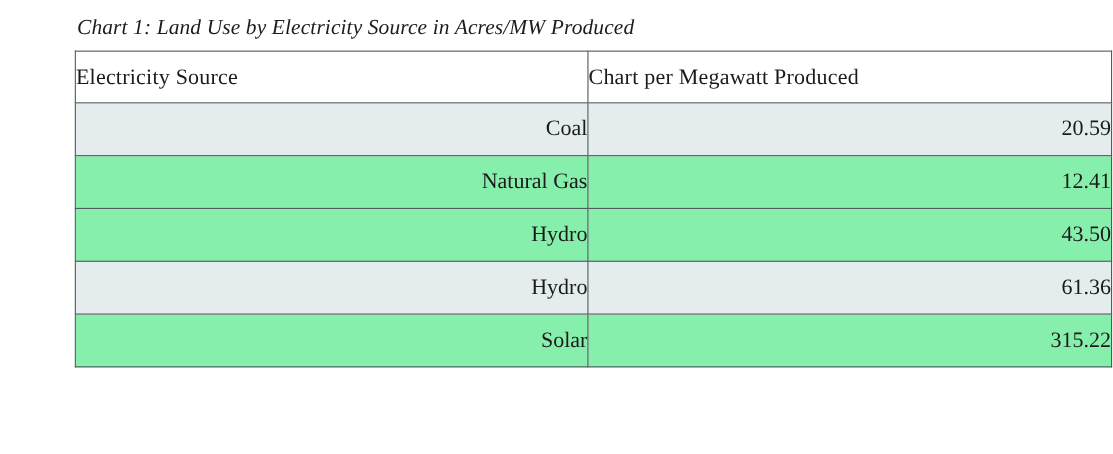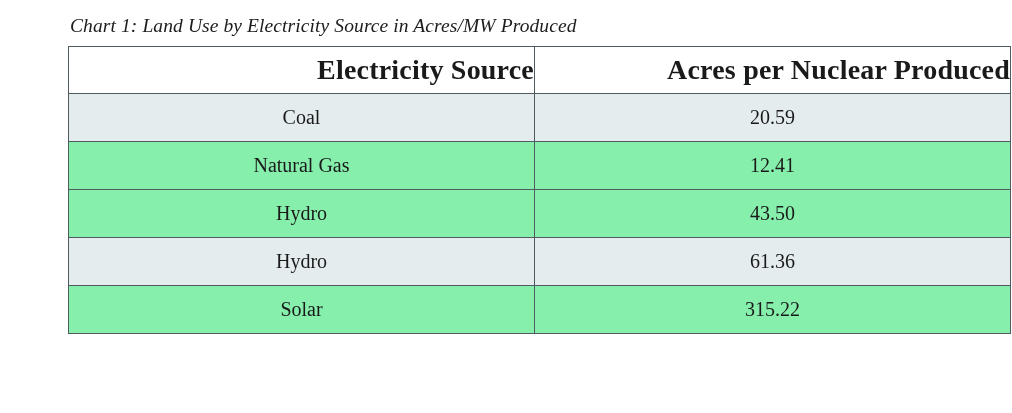--- a/index.html
+++ b/index.html
@@ -36,31 +36,31 @@
     background: #ffffff;
   }
   table.data-table th,
   table.data-table td {
     border: 1px solid #4f5b5e;
     padding: 0;
     vertical-align: middle;
   }
   thead th {
     height: 46px;
-    font-weight: bold;
-    font-size: 28px;
-    text-align: right;
+    font-weight: normal;
+    font-size: 20px;
+    text-align: left;
     background: #ffffff;
     border-bottom: 2px solid #2e3a3d;
     letter-spacing: 0.2px;
   }
   tbody td {
     height: 47px;
     font-size: 20px;
-    text-align: center;
+    text-align: right;
     padding-left: 15px;
   }
   tbody tr.shaded td {
     background: #e4ecee;
   }
   tbody tr.plain td {
     background: #86efac;
   }
   col.col-source { width: 466px; }
   col.col-value  { width: 476px; }
@@ -73,21 +73,21 @@
   <div class="caption">Chart 1: Land Use by Electricity Source in Acres/MW Produced</div>
 
   <table class="data-table">
     <colgroup>
       <col class="col-source">
       <col class="col-value">
     </colgroup>
     <thead>
       <tr>
         <th>Electricity Source</th>
-        <th>Acres per Nuclear Produced</th>
+        <th>Chart per Megawatt Produced</th>
       </tr>
     </thead>
     <tbody>
       <tr class="shaded">
         <td>Coal</td>
         <td>20.59</td>
       </tr>
       <tr class="plain">
         <td>Natural Gas</td>
         <td>12.41</td>

